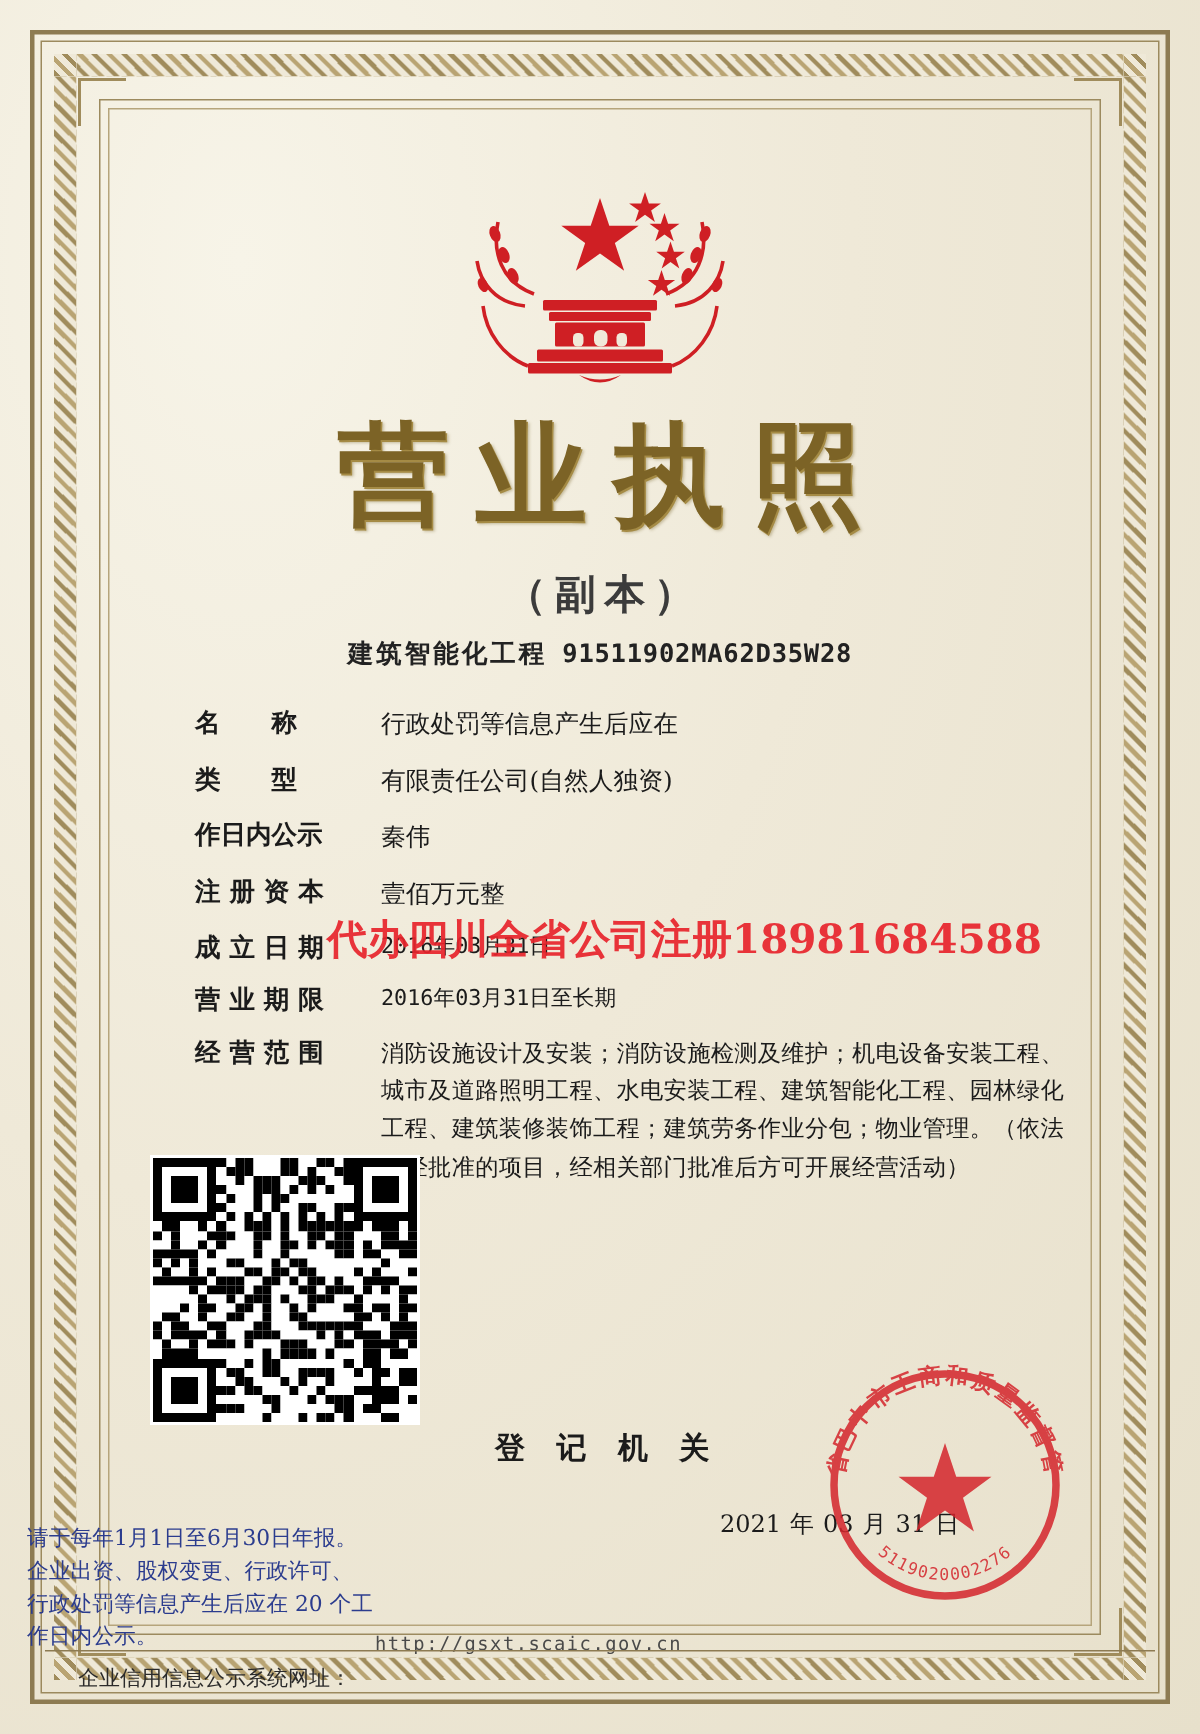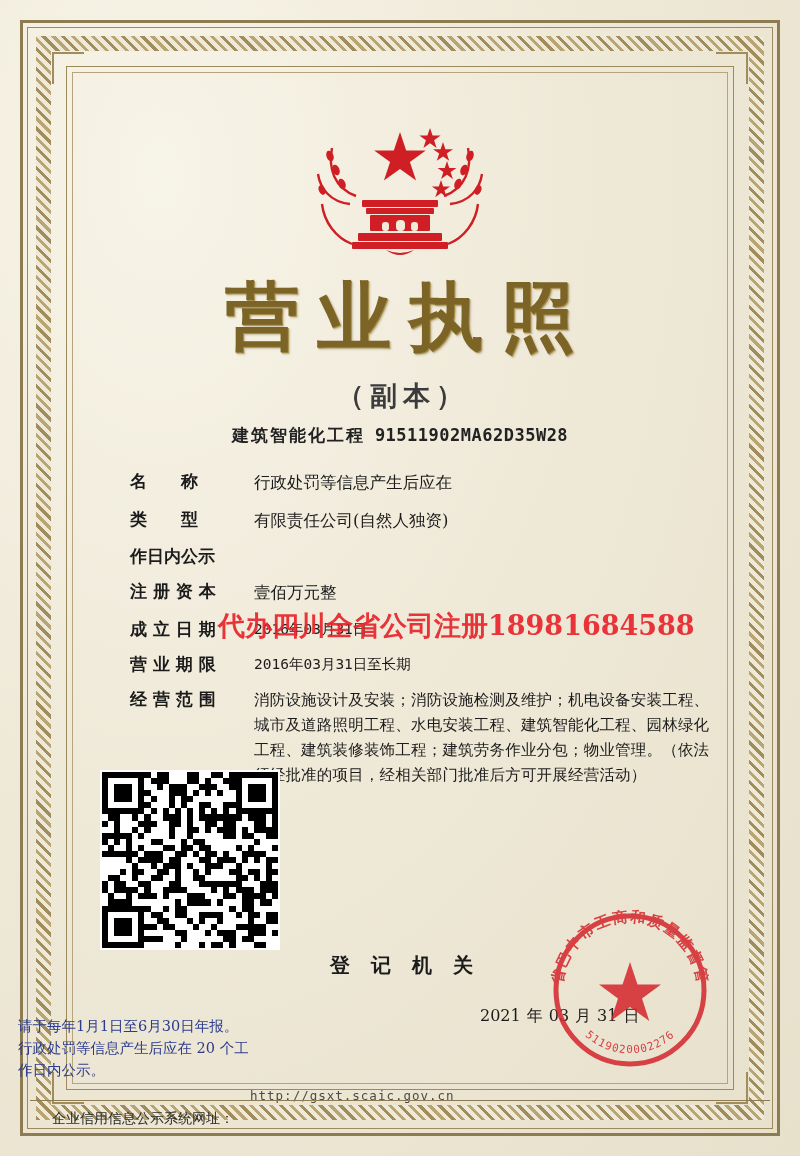--- a/index.html
+++ b/index.html
@@ -358,20 +358,21 @@
     </div>
 
     <div class="row">
       <div class="label">类　　型</div>
       <div class="value">有限责任公司(自然人独资)</div>
     </div>
 
 
     <div class="row">
       <div class="label wide">作日内公示</div>
+      <div class="value">秦伟</div>
     </div>
 
     <div class="row">
       <div class="label wide">注 册 资 本</div>
       <div class="value">壹佰万元整</div>
     </div>
 
     <div class="row">
       <div class="label wide">成 立 日 期</div>
       <div class="value mono">2016年03月31日</div>
@@ -1260,20 +1261,21 @@
         <textPath href="#sealArcTop" startOffset="50%" text-anchor="middle">四川省巴中市工商和质量监督管理局</textPath>
       </text>
       <text font-family="DejaVu Sans Mono, monospace" font-size="11" fill="#d4252c" letter-spacing="1">
         <textPath href="#sealArcBottom" startOffset="50%" text-anchor="middle">5119020002276</textPath>
       </text>
     </svg>
   </div>
 
   <div class="note">
     <div>请于每年1月1日至6月30日年报。</div>
+    <div>企业出资、股权变更、行政许可、</div>
     <div>行政处罚等信息产生后应在 20 个工</div>
     <div>作日内公示。</div>
   </div>
 
   <div class="url">http://gsxt.scaic.gov.cn</div>
 
   <div class="baseline"></div>
 
   <div class="footer-left">企业信用信息公示系统网址：</div>
 

